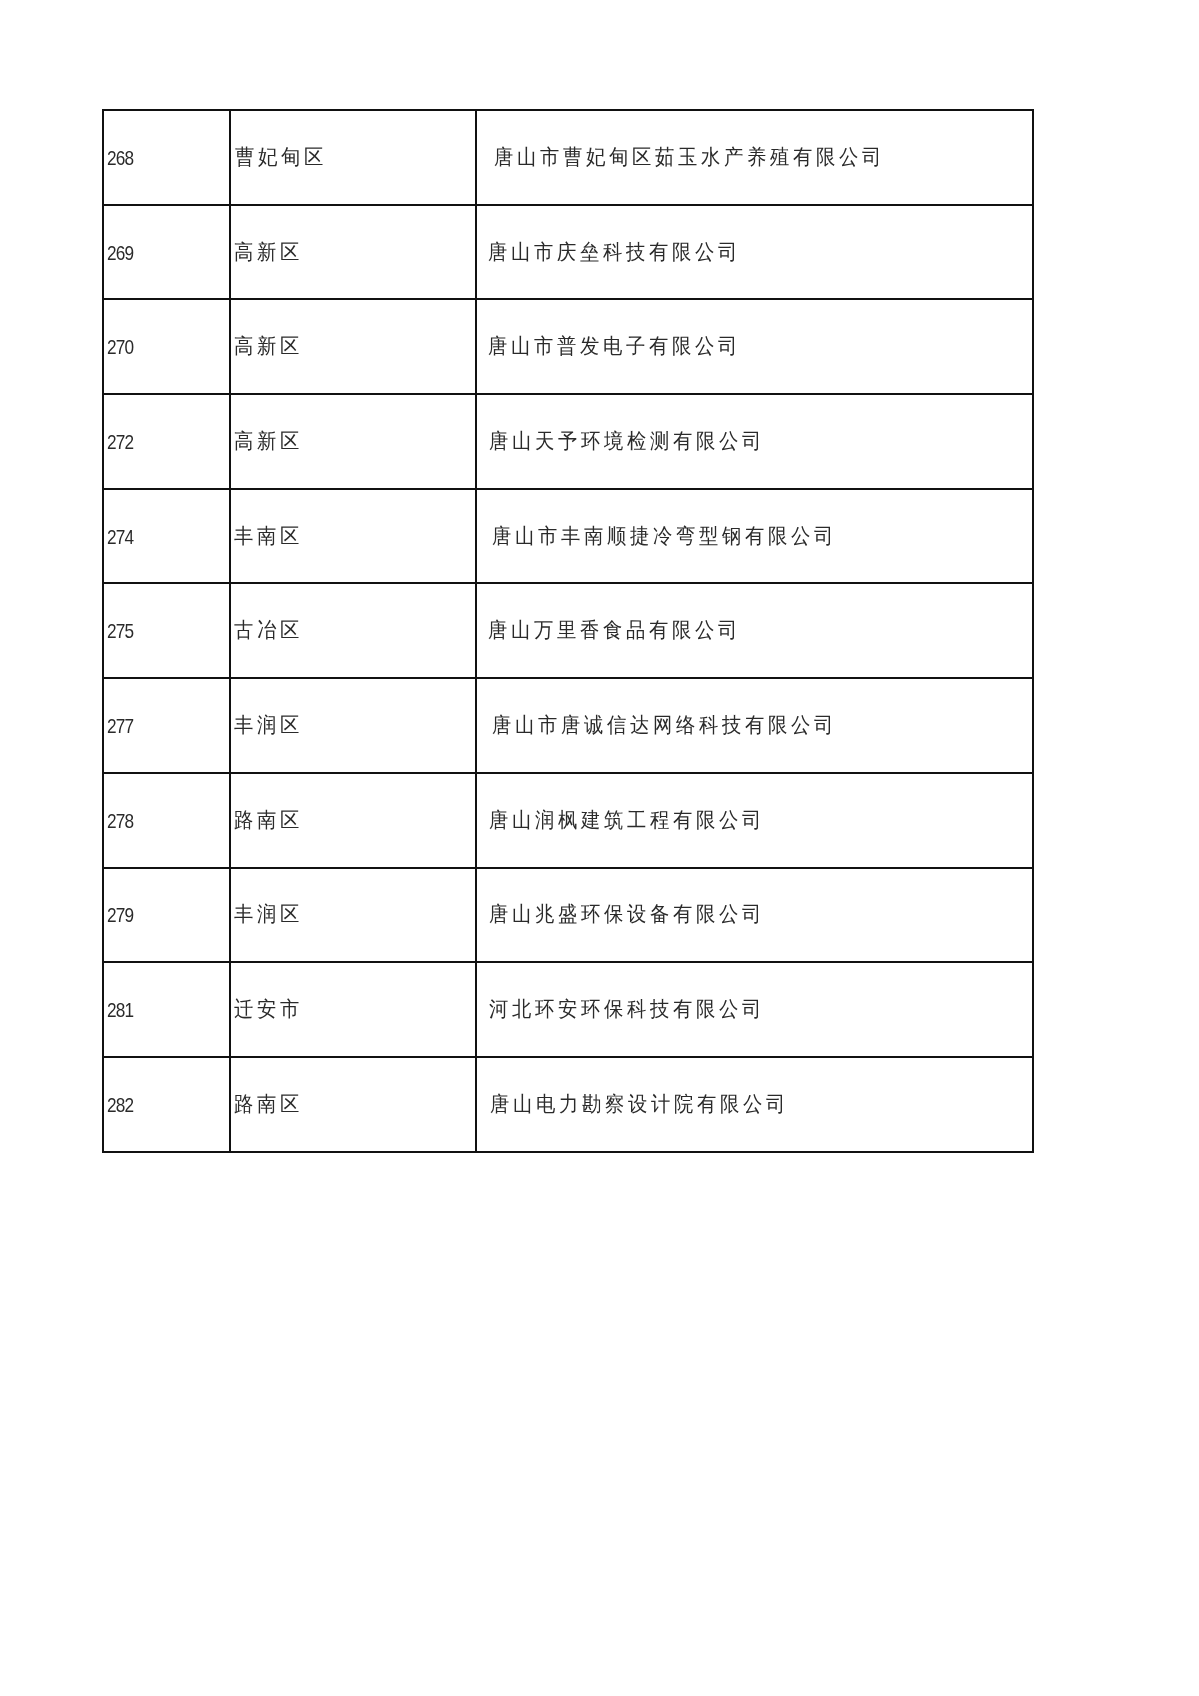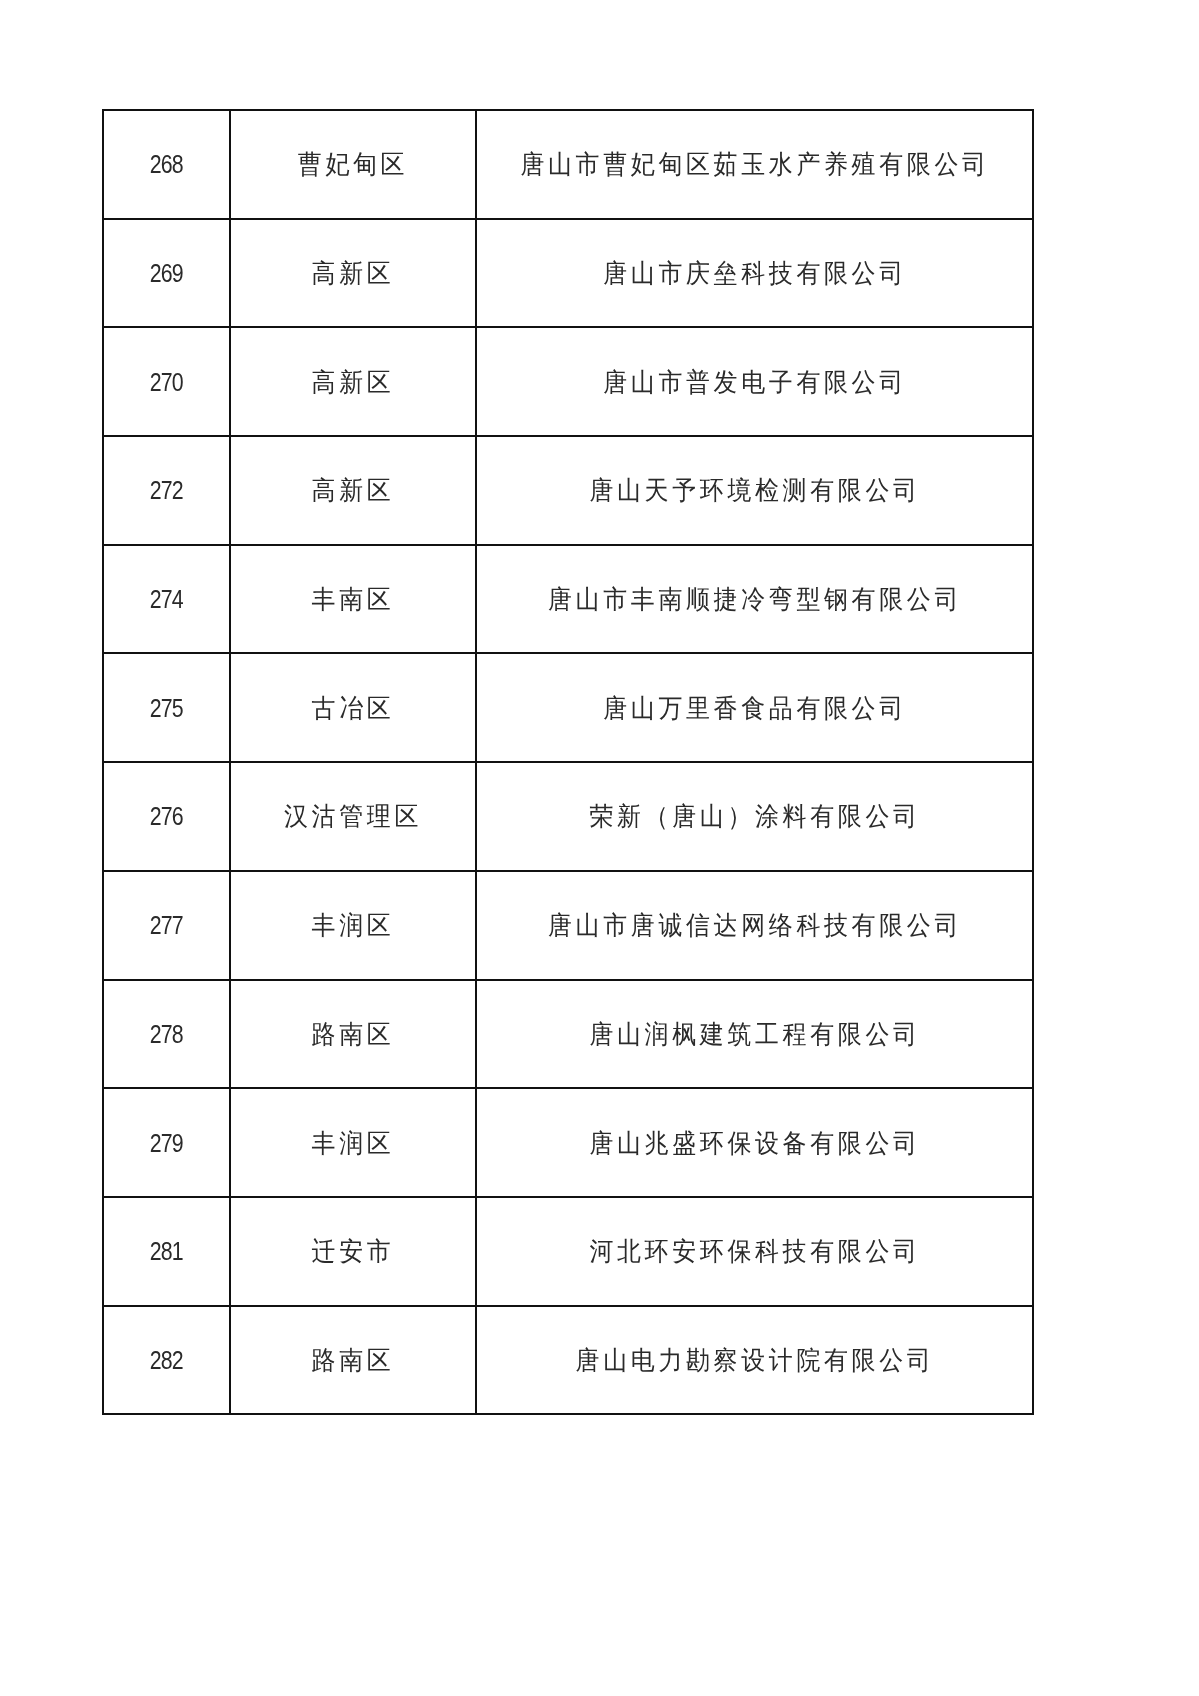--- a/index.html
+++ b/index.html
@@ -30,24 +30,24 @@
       border-collapse: collapse;
       table-layout: fixed;
       border: 2px solid #111;
     }
     table.roster col.c-no { width: 127px; }
     table.roster col.c-district { width: 246px; }
     table.roster col.c-company { width: 557px; }
     table.roster td {
       border: 2px solid #111;
       height: 92.7px;
-      padding: 7px;
-      text-align: center;
+      padding: 0;
+      text-align: left;
       vertical-align: middle;
-      font-size: 26px;
+      font-size: 21px;
       line-height: 1;
       color: #2a2a2a;
       white-space: nowrap;
     }
     td.cell-no {
       font-family: "Liberation Sans", sans-serif;
       font-size: 22px;
       letter-spacing: -1px;
       transform-origin: center;
     }
@@ -98,25 +98,20 @@
         <td class="cell-no"><span>274</span></td>
         <td class="cell-district"><span>丰南区</span></td>
         <td class="cell-company"><span>唐山市丰南顺捷冷弯型钢有限公司</span></td>
       </tr>
       <tr>
         <td class="cell-no"><span>275</span></td>
         <td class="cell-district"><span>古冶区</span></td>
         <td class="cell-company"><span>唐山万里香食品有限公司</span></td>
       </tr>
       <tr>
-        <td class="cell-no"><span>276</span></td>
-        <td class="cell-district"><span>汉沽管理区</span></td>
-        <td class="cell-company"><span>荣新（唐山）涂料有限公司</span></td>
-      </tr>
-      <tr>
         <td class="cell-no"><span>277</span></td>
         <td class="cell-district"><span>丰润区</span></td>
         <td class="cell-company"><span>唐山市唐诚信达网络科技有限公司</span></td>
       </tr>
       <tr>
         <td class="cell-no"><span>278</span></td>
         <td class="cell-district"><span>路南区</span></td>
         <td class="cell-company"><span>唐山润枫建筑工程有限公司</span></td>
       </tr>
       <tr>

